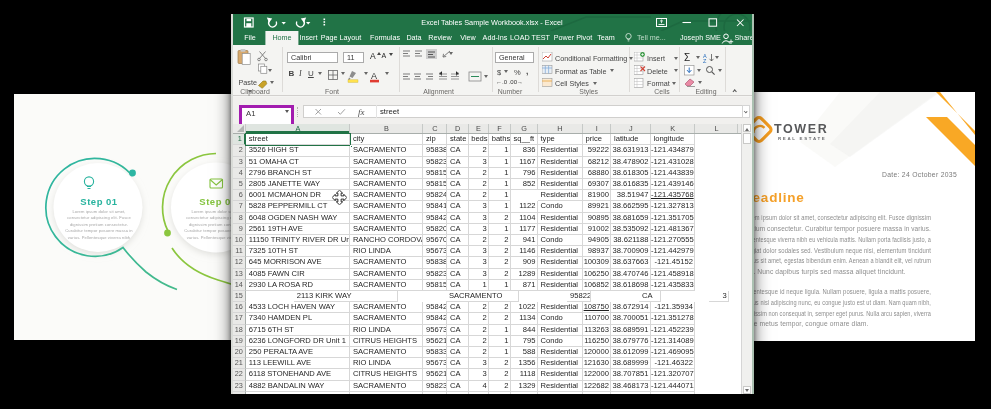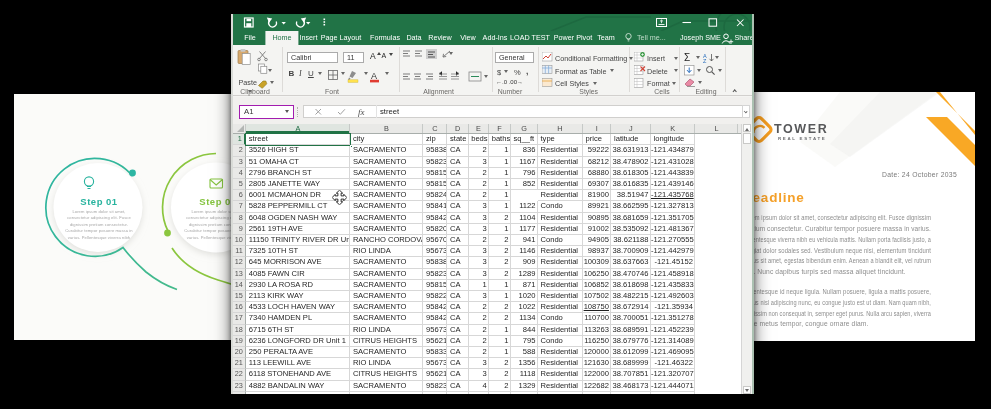--- a/index.html
+++ b/index.html
@@ -190,20 +190,21 @@
 
    <g stroke="#fff" stroke-width="1" fill="none">
     <rect x="425.5" y="4.5" width="10" height="8"></rect>
     <path d="M 427.5 10.5 l 6 0" stroke-width="0.9"></path>
     <path d="M 430.5 6.2 l 0 3 M 429 7.4 l 1.5 -1.4 l 1.5 1.4" stroke-width="0.8"></path>
     <path d="M 451.5 8.5 l 8.5 0" stroke-width="1.1"></path>
     <rect x="478" y="4.8" width="7.6" height="7.4"></rect>
     <path d="M 506 5.5 l 6.5 6.5 M 512.5 5.5 l -6.5 6.5" stroke-width="1.05"></path>
    </g>
   </svg>
+  <div class="ttl">Excel Tables Sample Workbook.xlsx - Excel</div>
  </div>
 
  <div id="tabrow">
 <div class="tab" style="left:19.0px;transform:translateX(-50%);">File</div>
 <div class="tab tsel" style="left:51.0px;transform:translateX(-50%);">Home</div>
 <div class="tab" style="left:77.5px;transform:translateX(-50%);">Insert</div>
 <div class="tab" style="left:110.0px;transform:translateX(-50%);">Page Layout</div>
 <div class="tab" style="left:154.0px;transform:translateX(-50%);">Formulas</div>
 <div class="tab" style="left:183.0px;transform:translateX(-50%);">Data</div>
 <div class="tab" style="left:209.0px;transform:translateX(-50%);">Review</div>
@@ -399,22 +400,22 @@
         <i class="cv" style="left:466px;top:24px;border-top-color:#666;"></i>
         <i class="cv" style="left:487px;top:24px;border-top-color:#666;"></i>
         <i class="cv" style="left:467px;top:36.5px;border-top-color:#666;"></i>
   <div style="position:absolute;left:502px;top:44px;width:5px;height:5px;">
    <i style="position:absolute;left:0;top:1px;width:3.4px;height:3.4px;display:block;
 border-left:1.2px solid #555;border-top:1.2px solid #555;transform:rotate(45deg);"></i>
   </div>
  </div>
 
  <div id="fbar">
-  <div style="position:absolute;left:8px;top:8.5px;width:55px;height:14px;background:#fff;
-border:1px solid #a21caf;font-size:7.7px;color:#333;line-height:12px;padding-left:4px;">A1</div>
+  <div style="position:absolute;left:8px;top:8.5px;width:55px;height:28px;background:#fff;
+border:3px solid #a21caf;font-size:7.7px;color:#333;line-height:12px;padding-left:4px;">A1</div>
   <i class="cv" style="left:53.5px;top:13.5px;border-top-color:#555;"></i>
   <div style="position:absolute;left:66px;top:10px;width:0;height:10px;border-left:1px dotted #b3b1af;"></div>
   <div style="position:absolute;left:72px;top:8.5px;width:445.5px;height:13px;background:#fff;border:1px solid #d0cfcd;"></div>
   <svg width="80" height="13" style="position:absolute;left:76px;top:8.5px;">
    <g stroke="#a0a0a0" stroke-width="1" fill="none">
     <path d="M 8.5 4 l 5.5 5.5 M 14 4 l -5.5 5.5"></path>
     <path d="M 31 7 l 2.3 2.3 l 4.6 -5"></path>
    </g>
    <text x="51" y="10" font-size="9" font-style="italic" fill="#4a4a4a" font-family="Liberation Serif">fx</text>
   </svg>
@@ -632,21 +633,21 @@
 <div class="c" style="width:24.0px;">95815</div>
 <div class="c" style="width:21.2px;">CA</div>
 <div class="c r" style="width:20.5px;">1</div>
 <div class="c r" style="width:21.8px;">1</div>
 <div class="c r" style="width:27.0px;">871</div>
 <div class="c" style="width:45.0px;">Residential</div>
 <div class="c r" style="width:28.5px;">106852</div>
 <div class="c r" style="width:39.5px;">38.618698</div>
 <div class="c r" style="width:44.5px;">-121.435833</div>
 </div>
-<div class="grow" style="top:167.5px;">
+<div class="grow" style="top:167.5px;gap:48px;">
 <div class="rn">15</div>
 <div class="c" style="width:104.1px;">2113 KIRK WAY</div>
 <div class="c" style="width:73.1px;">SACRAMENTO</div>
 <div class="c" style="width:24.0px;">95822</div>
 <div class="c" style="width:21.2px;">CA</div>
 <div class="c r" style="width:20.5px;">3</div>
 <div class="c r" style="width:21.8px;">1</div>
 <div class="c r" style="width:27.0px;">1020</div>
 <div class="c" style="width:45.0px;">Residential</div>
 <div class="c r" style="width:28.5px;">107502</div>

